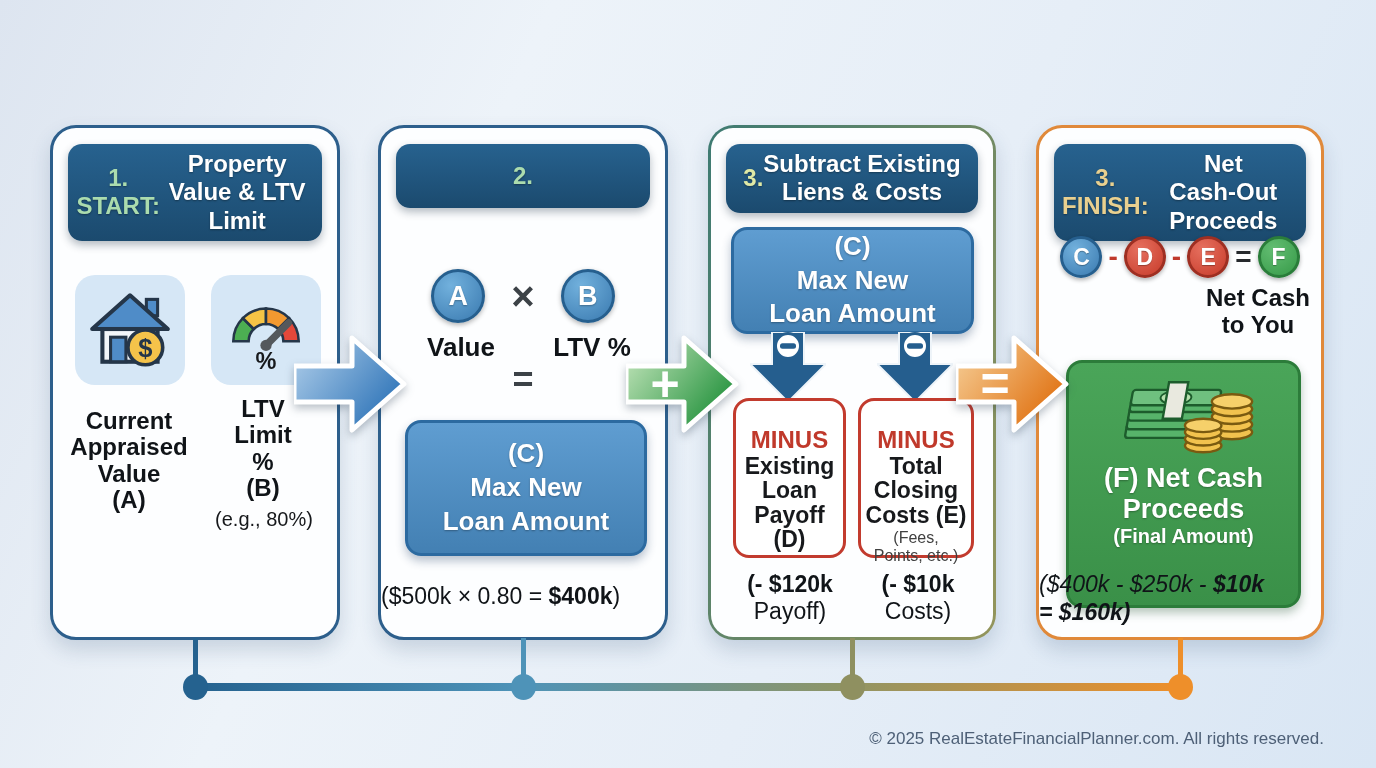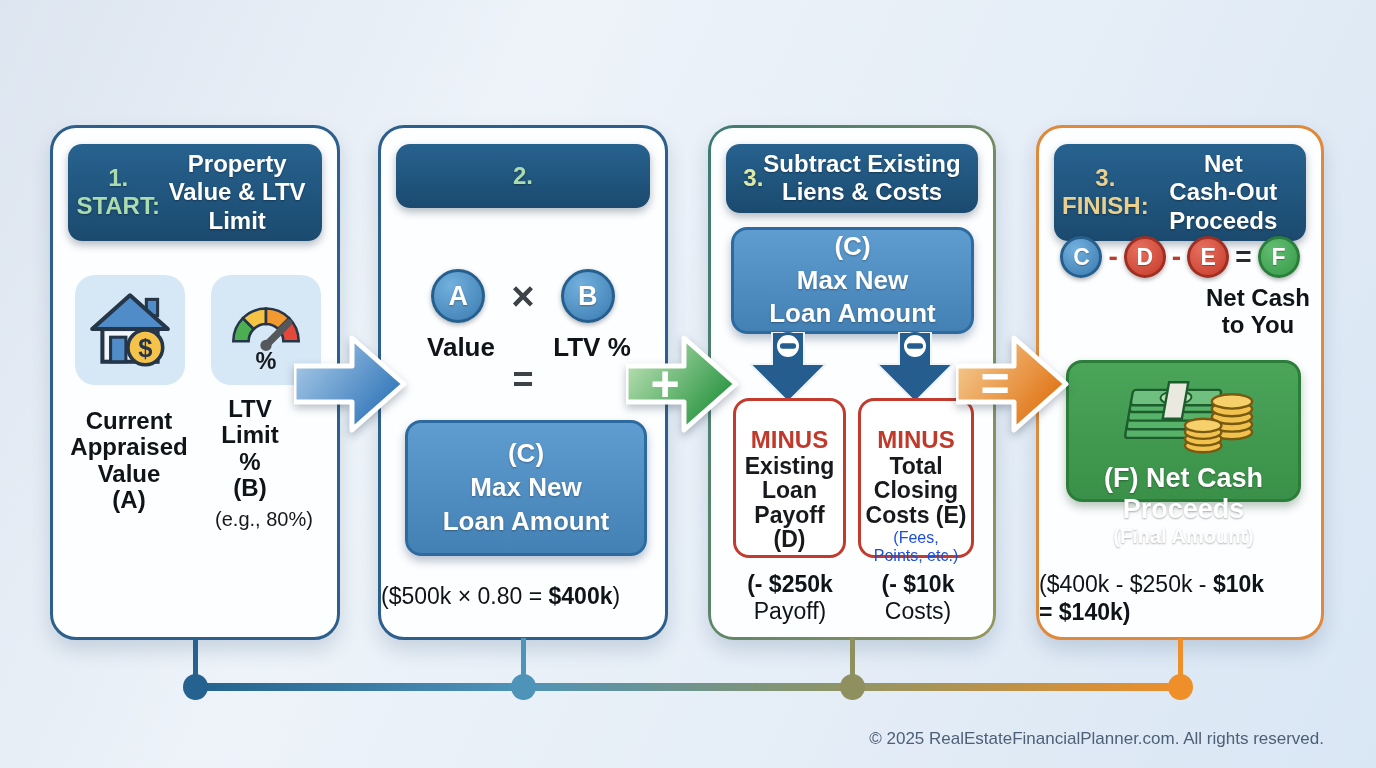--- a/index.html
+++ b/index.html
@@ -25,21 +25,21 @@
   .n1,.n2{color:#abdcae;}
   .n3{color:#dfe9a6;}
   .n4{color:#e9d08f;}
   
   .tile{position:absolute;top:147px;width:110px;height:110px;border-radius:20px;background:#d6e7f6;
     display:flex;align-items:center;justify-content:center;}
   .tile.left{left:22px;}  .tile.right{left:158px;}
   .plabel{position:absolute;font-weight:bold;color:#101418;font-size:24px;line-height:1.1;
     text-align:center;white-space:pre-line;}
   .la{left:6px;width:140px;top:280px;}
-  .lb{left:136px;width:122px;top:268px;}
+  .lb{left:149px;width:122px;top:268px;}
   .lbnote{position:absolute;left:150px;width:122px;top:380px;font-size:20px;color:#16181b;
     text-align:center;}
   
   .p2row{position:absolute;left:0;right:0;top:141px;display:flex;align-items:center;
     justify-content:center;gap:26px;}
   .vcirc{width:54px;height:54px;border-radius:50%;box-sizing:border-box;border:3px solid #265f8e;
     background:radial-gradient(circle at 35% 28%,#72b1dd,#3a7ab0);color:#fff;font-weight:bold;
     font-size:27px;display:flex;align-items:center;justify-content:center;
     box-shadow:0 2px 5px rgba(0,0,0,.3);text-shadow:0 1px 2px rgba(0,0,0,.3);}
   .opx{font-size:40px;font-weight:bold;color:#3c4247;line-height:1;}
@@ -57,44 +57,44 @@
   .p2 .formula{top:455px;}
   
   .p3inner .bluebox{left:20px;top:99px;width:243px;height:107px;}
   .darr{position:absolute;top:204px;width:76px;height:70px;}
   .darr.left{left:39px;} .darr.right{left:166px;}
   .minusbox{position:absolute;top:270px;height:160px;background:#fff;border:3px solid #c23b2e;
     border-radius:16px;box-sizing:border-box;text-align:center;padding-top:5px;}
   .minusbox.left{left:22px;width:113px;} .minusbox.right{left:147px;width:116px;}
   .minword{color:#c0392b;font-weight:bold;font-size:24px;line-height:1.15;margin-top:20px;}
   .minlabel{color:#17191c;font-weight:bold;font-size:23px;line-height:1.07;white-space:pre-line;}
-  .minnote{color:#1d4ed8;font-size:16px;line-height:1.12;white-space:pre-line;margin-top:2px;}
+  .minnote{color:#404040;font-size:16px;line-height:1.12;white-space:pre-line;margin-top:2px;}
   .sublab{position:absolute;top:443px;font-size:23px;color:#101418;text-align:center;line-height:1.18;}
   .sublab.left{left:8px;width:142px;} .sublab.right{left:142px;width:130px;}
   .sublab b{display:block;font-weight:bold;}
   .sublab span{display:block;}
   
   .fcrow{position:absolute;left:0;right:0;top:108px;display:flex;align-items:center;
     justify-content:center;gap:6px;}
   .fcirc{width:42px;height:42px;border-radius:50%;box-sizing:border-box;display:flex;
     align-items:center;justify-content:center;color:#fff;font-weight:bold;font-size:23px;
     box-shadow:0 2px 4px rgba(0,0,0,.3);text-shadow:0 1px 1px rgba(0,0,0,.3);}
   .fcirc.blue{border:3px solid #265f8e;background:radial-gradient(circle at 35% 28%,#72b1dd,#3a7ab0);}
   .fcirc.red{border:3px solid #9e2f22;background:radial-gradient(circle at 35% 28%,#e6705f,#c73b2a);}
   .fcirc.green{border:3px solid #2a7d3a;background:radial-gradient(circle at 35% 28%,#63bd72,#369a48);}
   .fsep{font-size:28px;font-weight:bold;line-height:1;color:#c0392b;}
   .fsep.eq{color:#26292d;}
   .netcash{position:absolute;left:148px;width:142px;top:157px;text-align:center;font-size:24px;
     font-weight:bold;color:#101418;line-height:1.12;white-space:pre-line;}
-  .greenbox{position:absolute;left:27px;top:232px;width:235px;height:142px;border-radius:16px;
+  .greenbox{position:absolute;left:27px;top:232px;width:235px;height:248px;border-radius:16px;
     box-sizing:border-box;background:linear-gradient(180deg,#4aa559,#3a9048);border:3px solid #2c7c3a;
     box-shadow:0 5px 10px rgba(20,70,30,.3);text-align:center;color:#fff;}
   .gb1{font-size:27px;font-weight:bold;line-height:1.15;text-shadow:0 1px 2px rgba(0,0,0,.3);}
   .gbnote{font-size:20px;font-weight:bold;line-height:1.1;text-shadow:0 1px 2px rgba(0,0,0,.3);}
-  .p4 .formula{top:443px;}
+  .p4 .formula{top:443px;font-style:italic;}
   .formula b{font-weight:bold;}
   
   .flow{position:absolute;top:334px;width:114px;height:100px;
     filter:drop-shadow(0 4px 4px rgba(30,50,70,.3));}
   .flow.f1{left:294px;} .flow.f2{left:626px;} .flow.f3{left:956px;}
   .flowsym{position:absolute;left:8px;top:0;width:62px;height:100px;display:flex;align-items:center;
     justify-content:center;font-size:50px;font-weight:bold;color:#fff;line-height:1;}
   
   .tline{position:absolute;left:195px;top:683px;width:985px;height:8px;border-radius:4px;
     background:linear-gradient(90deg,#25628f 0%,#4e93b8 33%,#8f9565 66%,#ee8f2a 100%);}
@@ -196,21 +196,21 @@
       </div>
       <div class="minusbox right">
         <div class="minword">MINUS</div>
         <div class="minlabel">Total
 Closing
 Costs (E)</div>
         <div class="minnote">(Fees,
 Points, etc.)</div>
       </div>
       <div class="sublab left">
-          <b>(- $250k</b>
+          <b>(- $120k</b>
           <span>Payoff)</span>
         </div>
       <div class="sublab right">
           <b>(- $10k</b>
           <span>Costs)</span>
         </div>
     </div>
   </div>
 
   <div class="panel p4">
@@ -251,21 +251,21 @@
             <ellipse cx="100" cy="79" rx="19" ry="7"></ellipse>
             <ellipse cx="100" cy="72" rx="19" ry="7"></ellipse>
             <ellipse cx="100" cy="65" rx="19" ry="7" fill="#f6d06a"></ellipse>
           </g>
         </svg>
       </span>
       <div class="gb1">(F) Net Cash</div>
       <div class="gb1">Proceeds</div>
       <div class="gbnote">(Final Amount)</div>
     </div>
-    <div class="formula"><span>($400k - $250k - </span><b>$10k</b><br><b>= $140k)</b></div>
+    <div class="formula"><span>($400k - $250k - </span><b>$10k</b><br><b>= $160k)</b></div>
   </div>
 
   <span class="flow f1">
     <svg width="114" height="100" viewBox="0 0 114 100">
       <defs>
           <linearGradient id="gb" x1="0" y1="0" x2="0.9" y2="0.6">
         <stop offset="0" stop-color="#b5d2ec"></stop>
             <stop offset="1" stop-color="#3b7dbd"></stop>
           </linearGradient>
         </defs>

